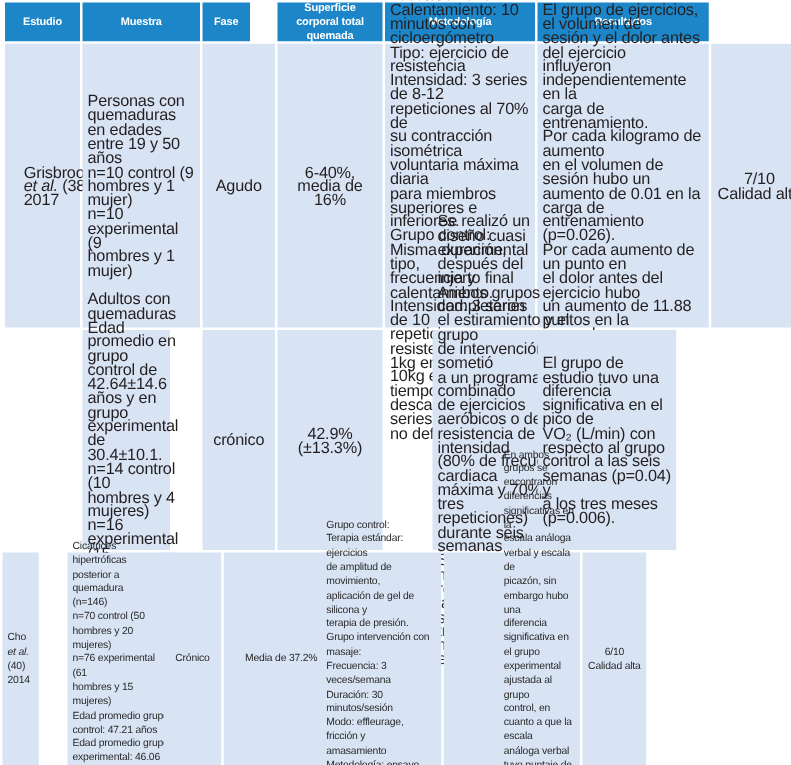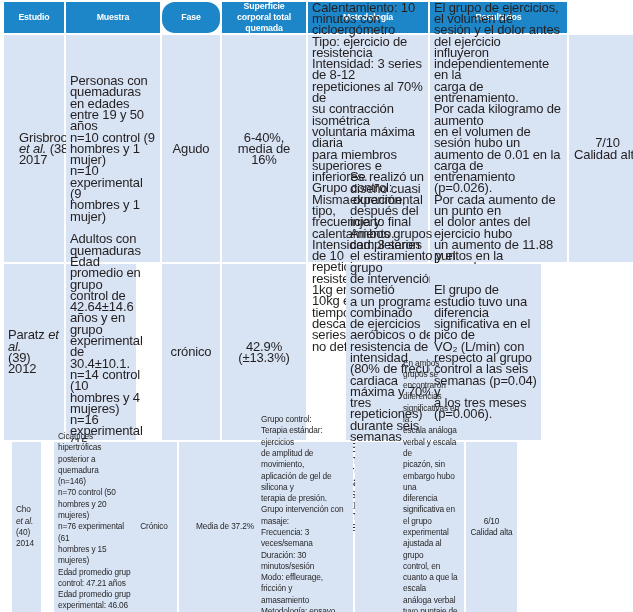--- a/index.html
+++ b/index.html
@@ -21,21 +21,21 @@
     em { font-style: italic; }
   </style>
 </head>
 <body>
 
 <div class="tbl">
 
   <div class="row hdr" style="top:2px;height:31px;">
     <div class="cell" style="left:4px;width:60px;">Estudio</div>
     <div class="cell" style="left:66px;width:94px;">Muestra</div>
-    <div class="cell" style="left:162px;width:58px;border-radius:13px;">Fase</div>
+    <div class="cell" style="left:162px;width:38px;">Fase</div>
     <div class="cell" style="left:222px;width:84px;">Superficie corporal total quemada</div>
     <div class="cell" style="left:308px;width:120px;">Metodología</div>
     <div class="cell" style="left:430px;width:137px;">Resultados</div>
   </div>
 
   <div class="row body" style="top:35px;height:227px;">
     <div class="cell" style="left:4px;width:60px;padding-left:15px;">
       <span class="txt"><span>Grisbrook </span><em>et al.</em><span> (38)</span><br><span>2017</span></span>
     </div>
     <div class="cell" style="left:66px;width:94px;">
@@ -89,24 +89,20 @@
 un aumento de 11.88 puntos en la
 carga de entrenamiento (p=0.007)</span>
       </div>
     <div class="cell c" style="left:569px;width:77px;">
         <span class="txt"><span>7/10</span>
 <span>Calidad alta</span></span>
       </div>
   </div>
 
   <div class="row body" style="top:264px;height:176px;">
-    <div class="cell" style="left:4px;width:60px;">
-      <span class="txt"><span>Paratz </span><em>et al.</em><span>
-(39)</span><br><span>2012</span></span>
-    </div>
     <div class="cell" style="left:66px;width:70px;">
         <span class="txt">Adultos con quemaduras
 Edad promedio en
 grupo control de
 42.64±14.6 años y en
 grupo experimental de
 30.4±10.1.
 n=14 control (10
 hombres y 4 mujeres)
 n=16 experimental (15
@@ -140,21 +136,21 @@
     <div class="cell" style="left:430px;width:111px;">
         <span class="txt">El grupo de estudio tuvo una
 diferencia significativa en el pico de
 VO₂ (L/min) con respecto al grupo
 control a las seis semanas (p=0.04) y
 a los tres meses (p=0.006).</span>
       </div>
   </div>
 
   <div class="row body r3" style="top:442px;height:170px;">
-    <div class="cell" style="left:12px;width:29px;">
+    <div class="cell" style="left:2px;width:29px;">
       <span class="txt"><span>Cho </span><em>et al.</em><span> (40)</span><br><span>2014</span></span>
     </div>
     <div class="cell" style="left:54px;width:86px;">
         <span class="txt">Cicatrices hipertróficas
 posterior a quemadura
 (n=146)
 n=70 control (50
 hombres y 20 mujeres)
 n=76 experimental (61
 hombres y 15 mujeres)

